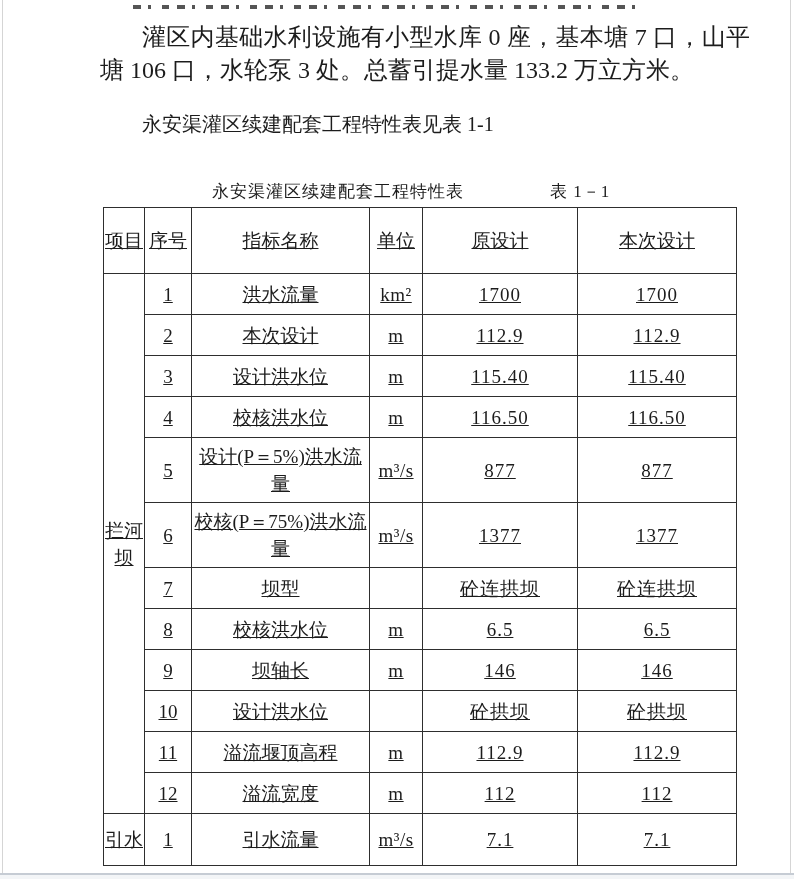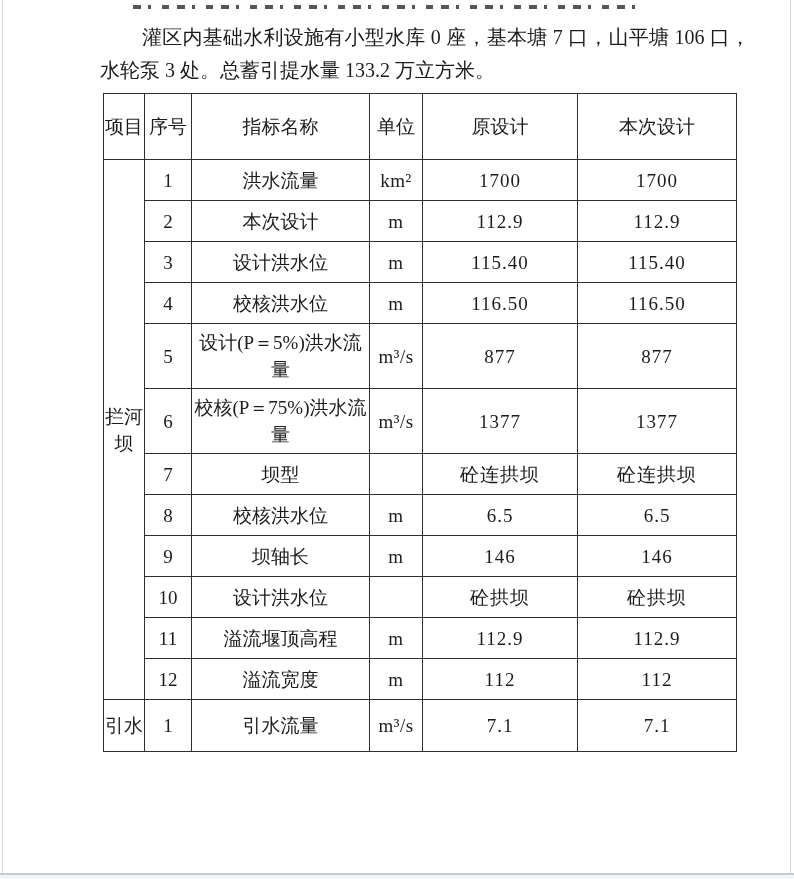--- a/index.html
+++ b/index.html
@@ -22,32 +22,33 @@
     position:absolute; top:5px; left:133px; width:506px; height:4px; opacity:.8;
     background:repeating-linear-gradient(90deg,
       #2b2b2b 0 8px, transparent 8px 15px,
       #2b2b2b 15px 18px, transparent 18px 29px,
       #2b2b2b 29px 36px, transparent 36px 44px);
   }
 
   .content { position:absolute; left:100px; top:0; width:650px; }
 
   .para {
-    margin:21px 0 0; font-size:20px; line-height:33px;
+    margin:21px 0 0; font-size:24px; line-height:33px;
     text-align:justify; text-indent:42px;
   }
   .caption { margin:21px 0 0; font-size:20px; line-height:33px; text-indent:42px; }
 
   .title-row { margin-top:36px; font-size:17px; line-height:30px; display:flex; }
   .title-row .t1 { margin-left:112px; letter-spacing:1px; }
   .title-row .t2 { margin-left:86px; letter-spacing:1px; }
 
   table.spec {
     border-collapse:collapse; table-layout:fixed; width:633px;
-    margin:6px 0 0 3px;
+    margin:0 0 0 3px;
+    text-decoration:underline;
   }
   .spec th, .spec td {
     border:1px solid #2e2e2e; padding:0; margin:0;
     text-align:center; vertical-align:middle;
     font-weight:normal; font-size:19px; line-height:27px; color:#1c1c1c;
   }
   .spec tr       { height:41px; }
   .spec tr.hd    { height:66px; }
   .spec tr.tall  { height:65px; }
   .spec tr.last  { height:52px; }
@@ -60,21 +61,26 @@
 </head>
 <body>
 
 <div class="page">
   <div class="edge edge-left"></div>
   <div class="edge edge-right"></div>
   <div class="clip-line"></div>
 
   <div class="content">
     <p class="para">灌区内基础水利设施有小型水库 0 座，基本塘 7 口，山平塘 106 口，水轮泵 3 处。总蓄引提水量 133.2 万立方米。</p>
+    <p class="caption">永安渠灌区续建配套工程特性表见表 1-1</p>
 
+    <div class="title-row">
+      <span class="t1">永安渠灌区续建配套工程特性表</span>
+      <span class="t2">表 1－1</span>
+    </div>
 
     <table class="spec">
       <colgroup>
         <col style="width:41px">
           <col style="width:47px">
           <col style="width:178px">
         <col style="width:53px">
           <col style="width:155px">
           <col style="width:159px">
       </colgroup>

